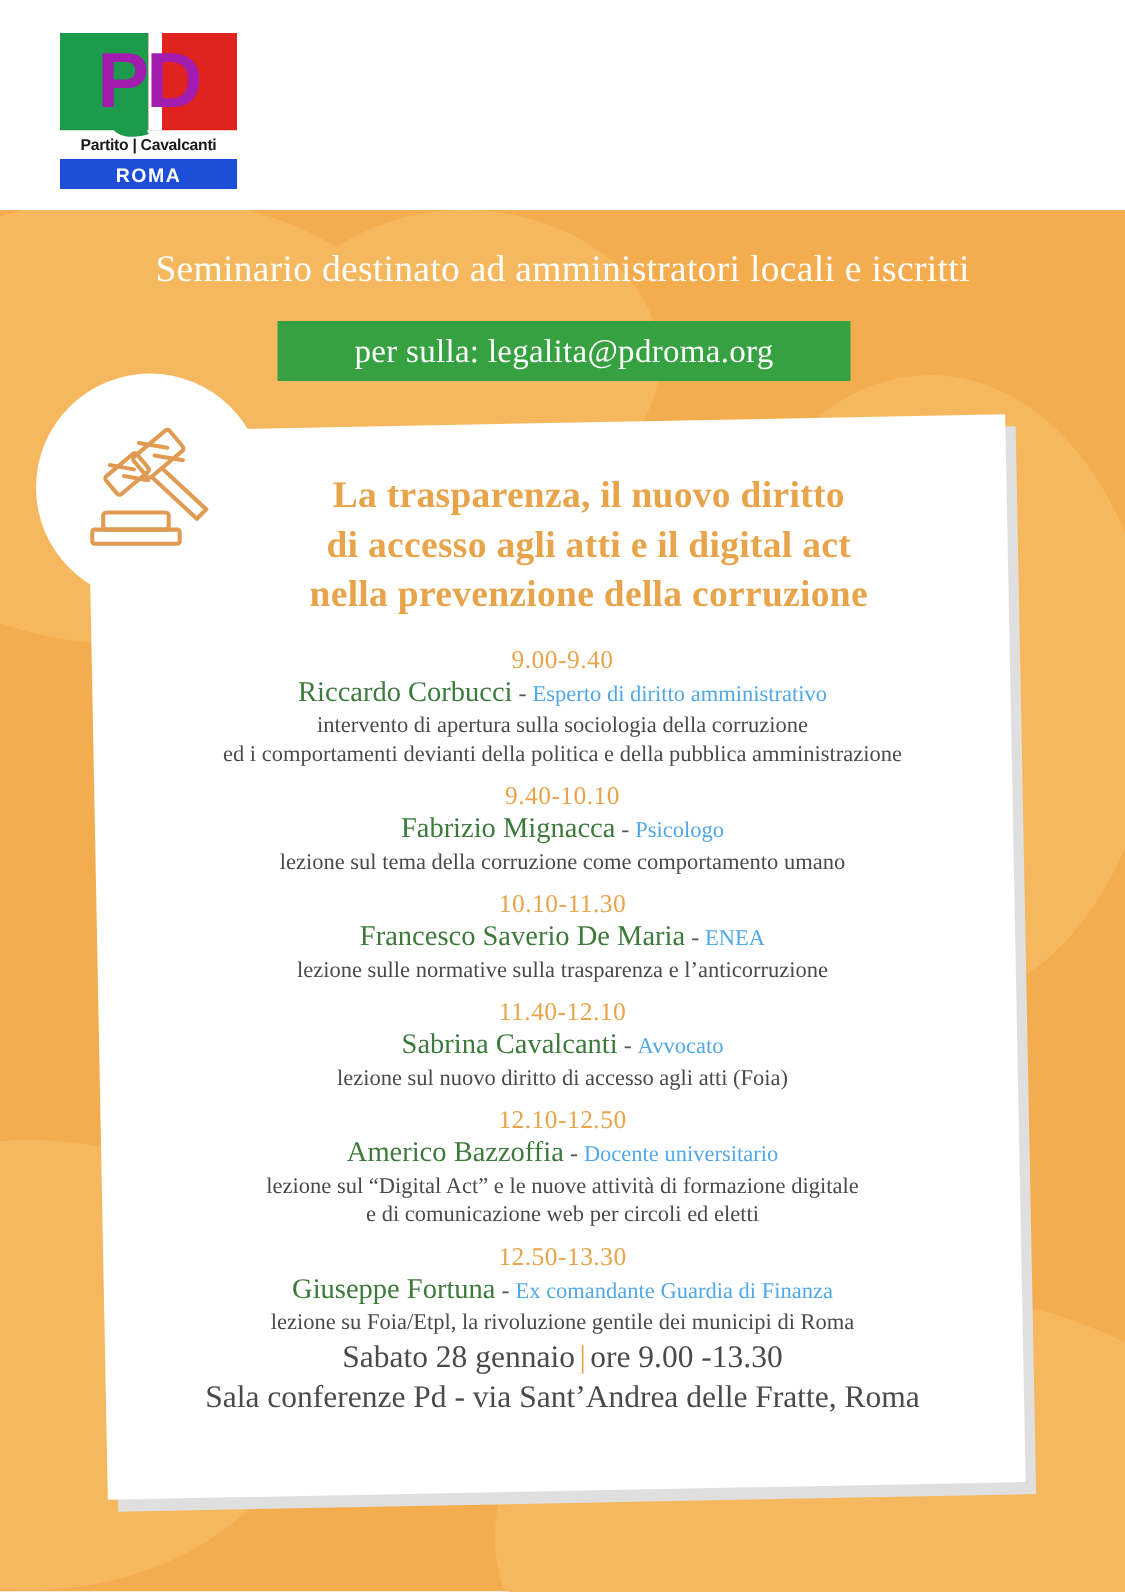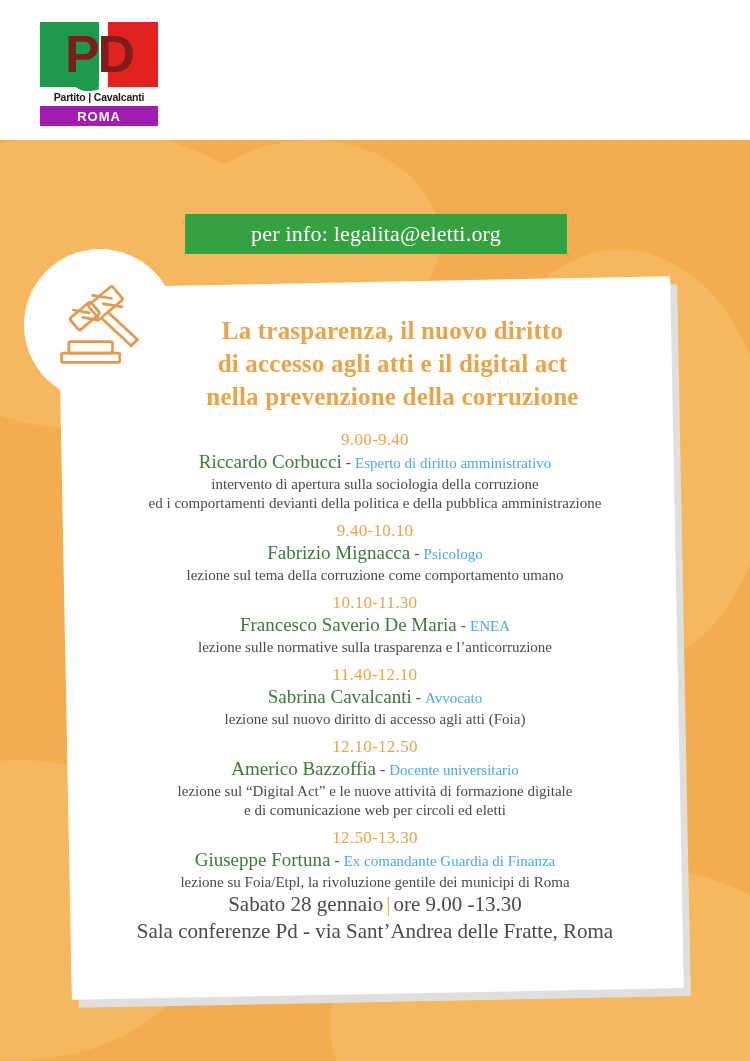--- a/index.html
+++ b/index.html
@@ -39,42 +39,42 @@
     width: 118px; height: 104px;
     display: flex; flex-direction: column;
   }
   .logo-top { position: relative; height: 66px; display: flex; }
   .logo-green { width: 50%; background: #1B9B4B; }
   .logo-white { position: absolute; left: 50%; top: 0; width: 8%; height: 100%; background: #fff; }
   .logo-red { width: 50%; background: #E0231F; }
   .logo-letters {
     position: absolute; inset: 0;
     font-family: "Liberation Sans", sans-serif;
-    font-weight: bold; font-size: 52px; color: #7f1d1d;
+    font-weight: bold; font-size: 52px; color: #a21caf;
     display: flex; align-items: center; justify-content: center;
     letter-spacing: -2px; line-height: 1;
   }
   .logo-mid {
     height: 20px; background: #fff; position: relative;
     display: flex; align-items: center; justify-content: center;
   }
   .logo-mid-txt {
     font-family: "Liberation Sans", sans-serif;
     font-size: 10.5px; font-weight: bold; color: #1a1a1a;
     white-space: nowrap; letter-spacing: -0.2px;
   }
   .logo-leaf {
     position: absolute; left: 36px; top: -6px;
     width: 22px; height: 12px;
     border-radius: 0 100% 0 100%;
     background: #1B9B4B;
     transform: rotate(-18deg);
   }
   .logo-bottom {
-    height: 20px; background: #a21caf;
+    height: 20px; background: #1d4ed8;
     display: flex; align-items: center; justify-content: center;
   }
   .logo-bottom-txt {
     font-family: "Liberation Sans", sans-serif;
     font-size: 13px; font-weight: bold; color: #fff; letter-spacing: 1px;
   }
   .title-band {
     position: absolute; left: 150px; top: 22px;
     width: 560px; height: 85px;
     background: #EDEDED;
@@ -187,22 +187,23 @@
       <div class="logo-mid">
         <div class="logo-leaf"></div>
         <span class="logo-mid-txt">Partito | Cavalcanti</span>
       </div>
       <div class="logo-bottom">
         <span class="logo-bottom-txt">ROMA</span>
       </div>
     </div>
   </div>
 
+  <div class="subtitle">Seminario destinato ad amministratori locali e iscritti</div>
   <div class="email-pill">
-    <span class="email-pill-txt">per info: legalita@eletti.org</span>
+    <span class="email-pill-txt">per sulla: legalita@pdroma.org</span>
   </div>
 
   <div class="gavel-circle">
     <svg viewBox="0 0 100 100">
       <g fill="none" stroke="#E09A52" stroke-width="2.6" stroke-linejoin="round" stroke-linecap="round">
         <rect x="40" y="20" width="30" height="17" rx="2" transform="rotate(-40 55 28)"></rect>
         <line x1="46" y1="16" x2="58" y2="30" transform="rotate(-40 52 23)"></line>
         <line x1="56" y1="24" x2="68" y2="38" transform="rotate(-40 62 31)"></line>
         <rect x="22" y="34" width="26" height="15" rx="2" transform="rotate(-40 35 41)"></rect>
         <line x1="27" y1="31" x2="37" y2="43" transform="rotate(-40 32 37)"></line>

